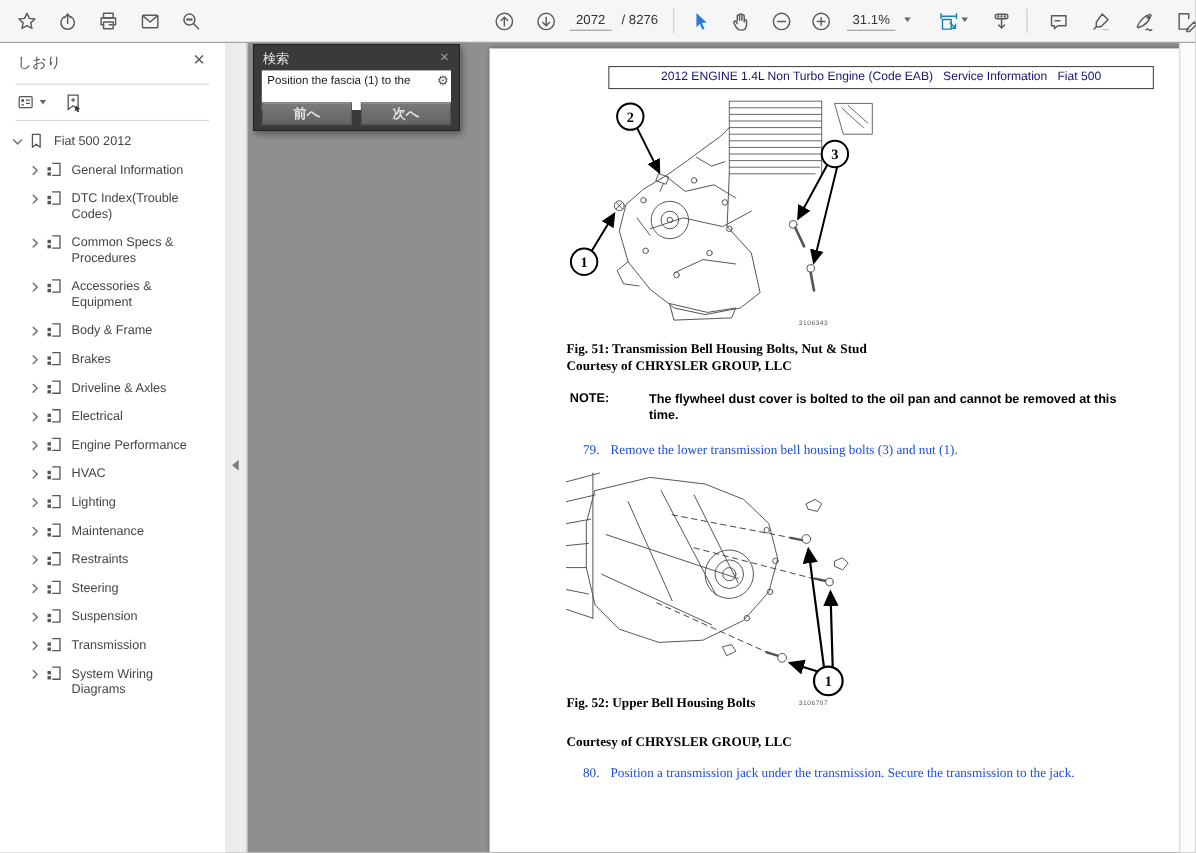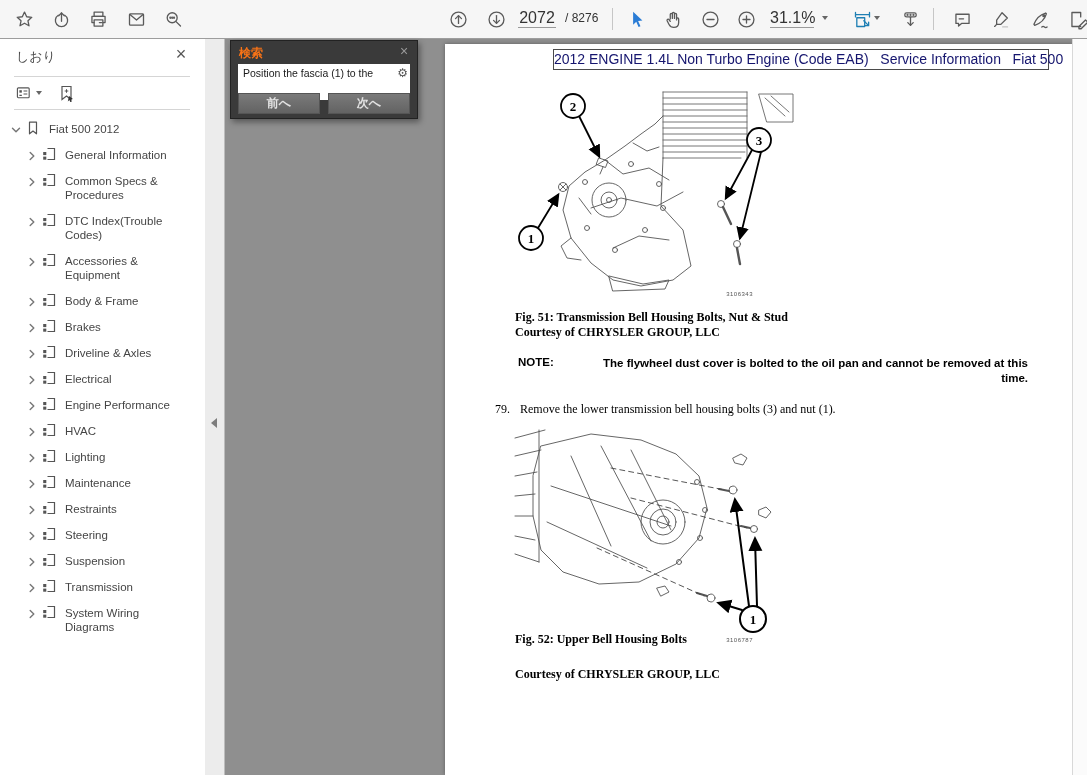--- a/index.html
+++ b/index.html
@@ -5,21 +5,21 @@
   html,body{margin:0;padding:0;}
   body{width:1087px;height:775px;overflow:hidden;position:relative;
        font-family:"Liberation Sans","DejaVu Sans",sans-serif;background:#8f8f8f;}
   
   .toolbar{position:absolute;left:0;top:0;width:1087px;height:38px;background:#f6f6f6;
            border-bottom:1px solid #9d9d9d;z-index:30;}
   .tbtn{position:absolute;top:5px;width:28px;height:28px;display:flex;align-items:center;justify-content:center;}
   .tbtn svg{width:21px;height:21px;stroke:#5a5a5a;fill:none;stroke-width:1.5;
             stroke-linecap:round;stroke-linejoin:round;}
   .tdivider{position:absolute;top:8px;width:1px;height:22px;background:#c6c6c6;}
-  .tfield{position:absolute;top:9px;height:18px;font-size:16px;color:#333;text-align:center;
+  .tfield{position:absolute;top:9px;height:18px;font-size:12px;color:#333;text-align:center;
           border-bottom:1px solid #9a9a9a;line-height:18px;}
   .tlabeltext{position:absolute;top:9px;height:18px;font-size:12px;color:#333;line-height:18px;}
   .caret{display:inline-block;width:0;height:0;border-left:3.5px solid transparent;
          border-right:3.5px solid transparent;border-top:4.5px solid #666;}
   .caretabs{position:absolute;top:16px;}
   
   .sidebar{position:absolute;left:0;top:38px;width:205px;height:775px;background:#fff;
            border-right:1px solid #d2d2d2;z-index:20;}
   .sb-title{position:absolute;left:16px;top:10px;font-size:13px;color:#4a4a4a;}
   .sb-close{position:absolute;right:14px;top:6px;font-size:18px;color:#555;line-height:20px;width:20px;text-align:center;}
@@ -37,39 +37,39 @@
   .tree-row.selected .tlabel{background:#a9c7e4;outline:1px dotted #444;}
   
   .resize-strip{position:absolute;left:205px;top:38px;width:19px;height:737px;background:#ececec;
                 border-right:1px solid #bdbdbd;z-index:20;}
   .collapse-handle{position:absolute;left:4px;top:378px;width:10px;height:14px;}
   
   .canvas{position:absolute;left:225px;top:38px;width:848px;height:737px;background:#8f8f8f;overflow:hidden;}
   .page{position:absolute;left:220px;top:6px;width:628px;height:731px;background:#fff;
         box-shadow:0 0 4px rgba(0,0,0,.35);}
   .page *{position:absolute;}
-  .doc-header-box{left:108px;top:5px;width:494px;height:19px;border:1px solid #4a4a4a;
-                  font-size:14px;color:#15156e;text-align:center;line-height:19px;white-space:pre;}
+  .doc-header-box{left:108px;top:16px;width:494px;height:19px;border:1px solid #4a4a4a;
+                  font-size:11px;color:#15156e;text-align:center;line-height:19px;white-space:pre;}
   .fig-id{font-size:6px;color:#555;letter-spacing:.5px;text-align:right;}
   .fig-caption{font:bold 12px "Liberation Serif","DejaVu Serif",serif;color:#000;white-space:nowrap;}
   .fig-courtesy{font:bold 12px "Liberation Serif","DejaVu Serif",serif;color:#000;white-space:nowrap;}
   .note-row{left:73px;top:312px;width:510px;display:flex;position:absolute;}
   .note-label{font:bold 11.5px "Liberation Sans","DejaVu Sans",sans-serif;color:#000;width:72px;flex:0 0 72px;position:static;}
-  .note-text{font:bold 11.5px "Liberation Sans","DejaVu Sans",sans-serif;color:#000;width:452px;line-height:1.3;position:static;text-align:right;}
-  .step{display:flex;font:12px "Liberation Serif","DejaVu Serif",serif;color:#000000;white-space:nowrap;}
+  .note-text{font:bold 11.5px "Liberation Sans","DejaVu Sans",sans-serif;color:#000;width:452px;line-height:1.3;position:static;}
+  .step{display:flex;font:12px "Liberation Serif","DejaVu Serif",serif;color:#1d4ed8;white-space:nowrap;margin-left:35px;}
   .step .num{width:18px;margin-right:7px;position:static;}
   .step .txt{position:static;}
   .diagram{stroke-linecap:round;stroke-linejoin:round;}
   
   .scrollbar{position:absolute;right:0;top:38px;width:14px;height:737px;background:#fbfbfb;
              border-left:1px solid #d8d8d8;z-index:25;}
   
   .search-popup{position:absolute;left:230px;top:40px;width:186px;height:77px;background:#3a3a3a;
                 border:1px solid #222;box-shadow:2px 3px 6px rgba(0,0,0,.4);z-index:40;}
-  .sp-title{position:absolute;left:8px;top:4px;font-size:12px;font-weight:bold;color:#f97316;}
+  .sp-title{position:absolute;left:8px;top:4px;font-size:12px;font-weight:normal;color:#e5e5e5;}
   .sp-close{position:absolute;right:6px;top:2px;color:#9a9a9a;font-size:14px;width:14px;text-align:center;}
   .sp-inputwrap{position:absolute;left:7px;top:23px;width:172px;height:36px;background:#fff;}
   .sp-input{position:absolute;left:0;top:0;width:150px;height:18px;border:0;outline:none;
             font-size:10.5px;color:#1a1a1a;padding:0 0 0 5px;background:transparent;}
   .sp-gear{position:absolute;right:2px;top:1px;font-size:12px;color:#555;line-height:16px;}
   .sp-btn{position:absolute;top:52px;width:80px;height:19px;background:linear-gradient(#7a7a7a,#636363);
           color:#e3e3e3;font-size:12px;font-weight:bold;text-align:center;line-height:19px;border:1px solid #555;}
 </style>
 </head>
 <body>
@@ -243,32 +243,32 @@
       </div>
       <div class="tree-row">
         <span class="chev"><svg viewBox="0 0 12 12">
             <path d="M4.2 2.5L7.8 6 4.2 9.5" fill="none" stroke="#777" stroke-width="1.4" stroke-linecap="round" stroke-linejoin="round"></path>
           </svg></span>
         <span class="tico"><svg viewBox="0 0 14 14">
             <path d="M5.5 1.5h7v11h-7" fill="none" stroke="#555" stroke-width="1.2"></path>
             <rect x="1.2" y="5" width="3.1" height="3.1" fill="#555"></rect>
             <rect x="1.2" y="9.6" width="3.1" height="3.1" fill="#555"></rect>
           </svg></span>
+        <span class="tlabel">DTC Index(Trouble Codes)</span>
+      </div>
+      <div class="tree-row">
+        <span class="chev"><svg viewBox="0 0 12 12">
+            <path d="M4.2 2.5L7.8 6 4.2 9.5" fill="none" stroke="#777" stroke-width="1.4" stroke-linecap="round" stroke-linejoin="round"></path>
+          </svg></span>
+        <span class="tico"><svg viewBox="0 0 14 14">
+            <path d="M5.5 1.5h7v11h-7" fill="none" stroke="#555" stroke-width="1.2"></path>
+            <rect x="1.2" y="5" width="3.1" height="3.1" fill="#555"></rect>
+            <rect x="1.2" y="9.6" width="3.1" height="3.1" fill="#555"></rect>
+          </svg></span>
         <span class="tlabel">Common Specs &amp; Procedures</span>
-      </div>
-      <div class="tree-row">
-        <span class="chev"><svg viewBox="0 0 12 12">
-            <path d="M4.2 2.5L7.8 6 4.2 9.5" fill="none" stroke="#777" stroke-width="1.4" stroke-linecap="round" stroke-linejoin="round"></path>
-          </svg></span>
-        <span class="tico"><svg viewBox="0 0 14 14">
-            <path d="M5.5 1.5h7v11h-7" fill="none" stroke="#555" stroke-width="1.2"></path>
-            <rect x="1.2" y="5" width="3.1" height="3.1" fill="#555"></rect>
-            <rect x="1.2" y="9.6" width="3.1" height="3.1" fill="#555"></rect>
-          </svg></span>
-        <span class="tlabel">DTC Index(Trouble Codes)</span>
       </div>
       <div class="tree-row">
         <span class="chev"><svg viewBox="0 0 12 12">
             <path d="M4.2 2.5L7.8 6 4.2 9.5" fill="none" stroke="#777" stroke-width="1.4" stroke-linecap="round" stroke-linejoin="round"></path>
           </svg></span>
         <span class="tico"><svg viewBox="0 0 14 14">
             <path d="M5.5 1.5h7v11h-7" fill="none" stroke="#555" stroke-width="1.2"></path>
             <rect x="1.2" y="5" width="3.1" height="3.1" fill="#555"></rect>
             <rect x="1.2" y="9.6" width="3.1" height="3.1" fill="#555"></rect>
           </svg></span>
@@ -533,20 +533,24 @@
         <line x1="231" y1="184" x2="208" y2="177" marker-end="url(#ah2)"></line>
         <circle cx="242" cy="193" r="13" fill="#fff"></circle>
       </g>
       <text x="242" y="197.5" font-family="Liberation Serif,serif" font-size="13" font-weight="bold" fill="#000" text-anchor="middle">1</text>
     </svg>
 
     <div class="fig-id" style="left:68px;top:593px;width:240px">3106787</div>
     <div class="fig-caption" style="left:70px;top:588px">Fig. 52: Upper Bell Housing Bolts</div>
     <div class="fig-courtesy" style="left:70px;top:623px">Courtesy of CHRYSLER GROUP, LLC</div>
 
+    <div class="step" style="left:50px;top:651px">
+      <span class="num">80.</span>
+      <span class="txt">Position a transmission jack under the transmission. Secure the transmission to the jack.</span>
+    </div>
   </div>
 </div>
 
 <div class="scrollbar"></div>
 
 <div class="search-popup">
   <div class="sp-title">検索</div>
   <div class="sp-close">×</div>
   <div class="sp-inputwrap">
     <input class="sp-input" value="Position the fascia (1) to the" style="">

